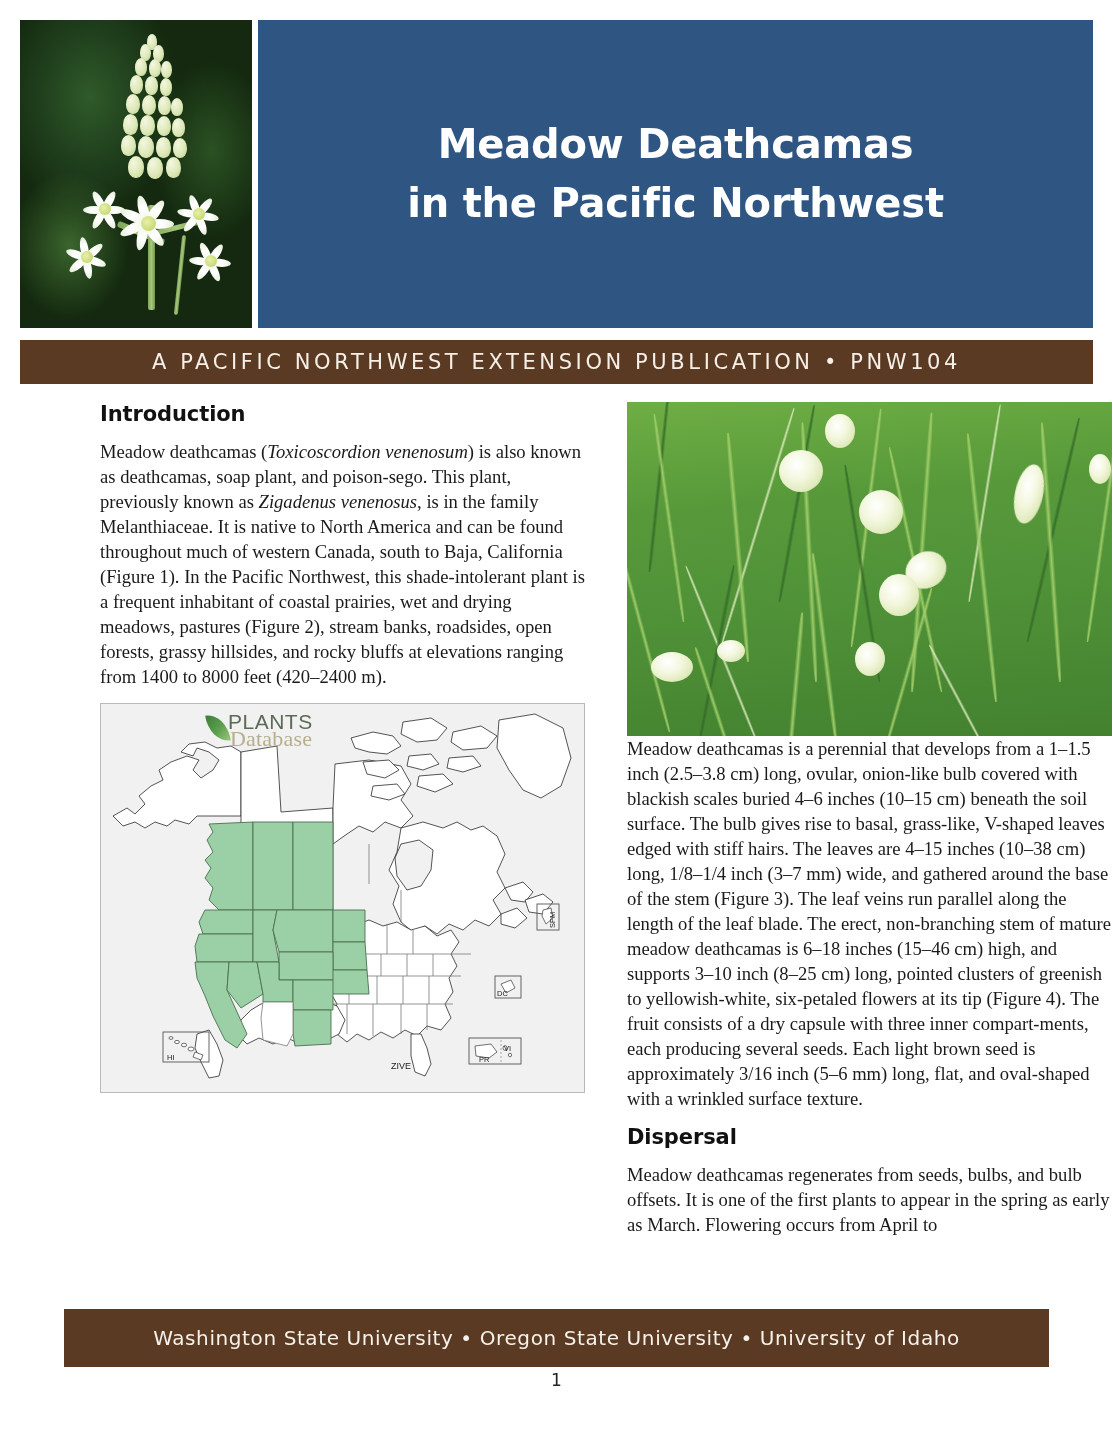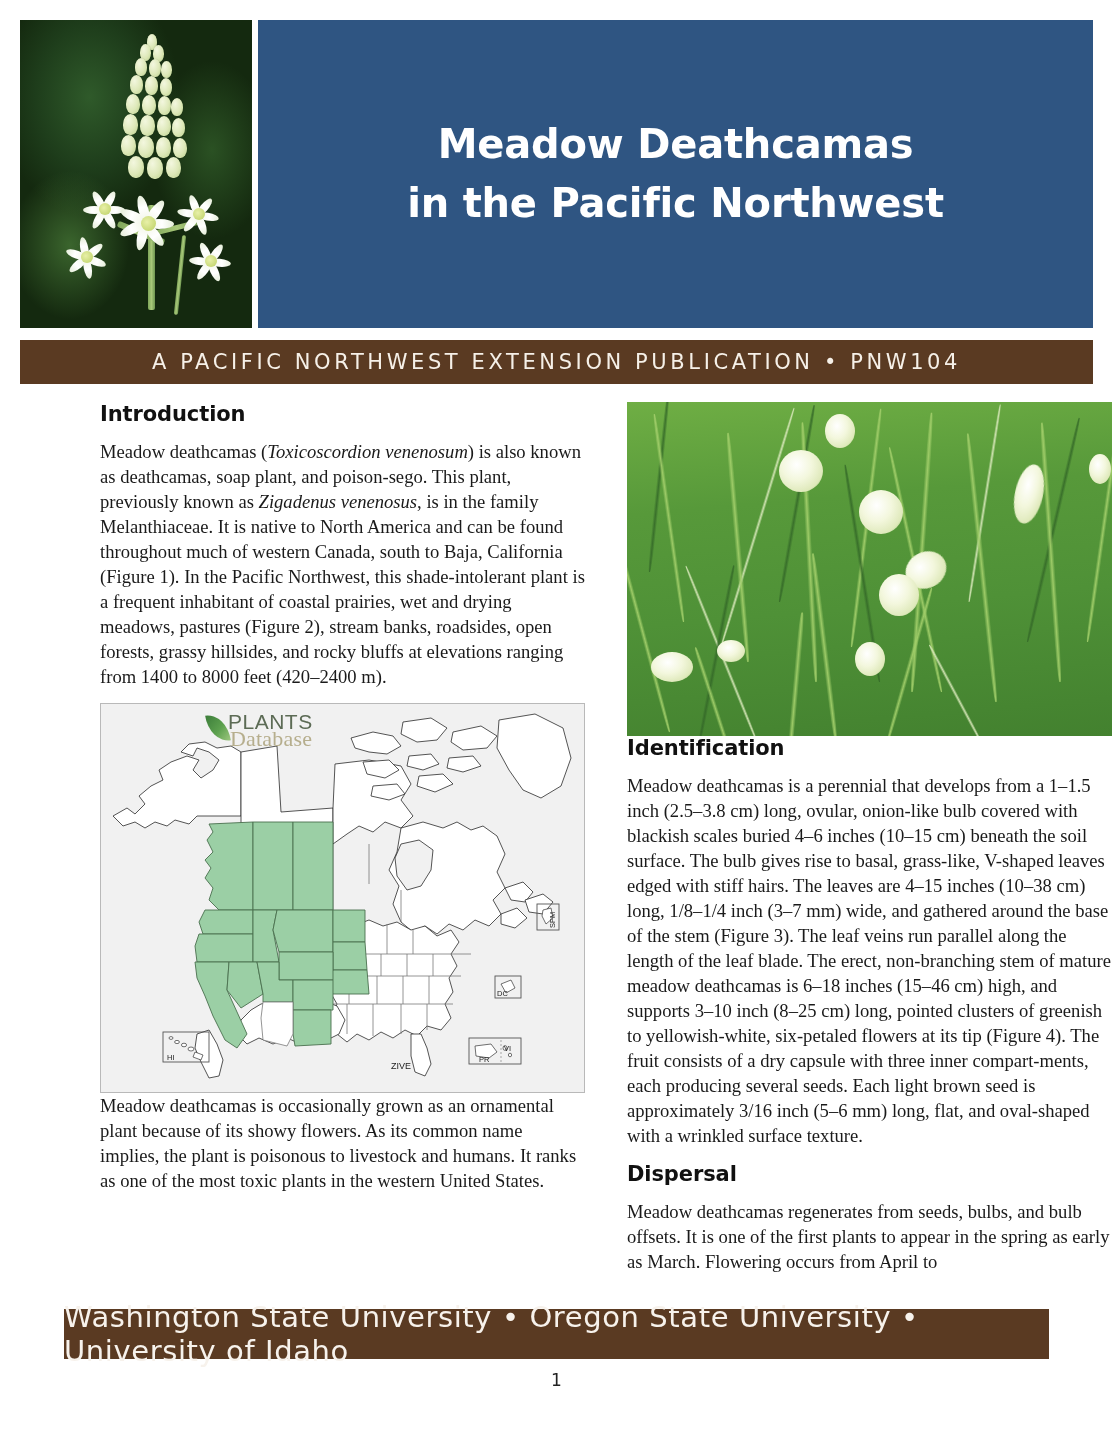--- a/index.html
+++ b/index.html
@@ -240,28 +240,28 @@
     color: #b6ae8d;
     letter-spacing: 0.2px;
   }
 
   
   .footer-bar {
     position: absolute;
     left: 64px;
     top: 1309px;
     width: 985px;
-    height: 50px;
+    height: 58px;
     background: #5a3a22;
     color: #f7f2ec;
     display: flex;
     align-items: center;
     justify-content: center;
     font-family: "DejaVu Sans", sans-serif;
-    font-size: 29px;
+    font-size: 20px;
     letter-spacing: 0.6px;
   }
   .page-num {
     position: absolute;
     left: 0; right: 0;
     top: 1370px;
     text-align: center;
     font-family: "DejaVu Sans", sans-serif;
     font-size: 17px;
     color: #222222;
@@ -506,21 +506,20 @@
       </svg>
 
       <div class="plants-logo">
         <div class="pl-leaf"></div>
         <div class="pl-plants">PLANTS</div>
         <div class="pl-db">Database</div>
       </div>
     </div>
 
 
-    <p class="body">Meadow deathcamas is occasionally grown as an ornamental plant because of its showy flowers. As its common name implies, the plant is poisonous to livestock and humans. It ranks as one of the most toxic plants in the western United States.</p>
   </div>
 
   <div class="col">
 
     <div class="fig2">
       <div class="grassbase"></div>
 
       <div class="blade dark" style="left:20px;top:-10px;width:5px;height:180px;transform:rotate(6deg);"></div>
       <div class="blade" style="left:54px;top:10px;width:5px;height:210px;transform:rotate(-8deg);"></div>
       <div class="blade pale" style="left:92px;top:-5px;width:4px;height:250px;transform:rotate(17deg);"></div>
@@ -551,21 +550,20 @@
       <div class="cluster" style="left:278px;top:150px;width:42px;height:36px;transform:rotate(-28deg);"></div>
       <div class="cluster" style="left:252px;top:172px;width:40px;height:42px;"></div>
       <div class="cluster" style="left:388px;top:62px;width:28px;height:60px;transform:rotate(12deg);"></div>
       <div class="cluster" style="left:462px;top:52px;width:22px;height:30px;"></div>
       <div class="cluster" style="left:24px;top:250px;width:42px;height:30px;"></div>
       <div class="cluster" style="left:90px;top:238px;width:28px;height:22px;"></div>
       <div class="cluster" style="left:228px;top:240px;width:30px;height:34px;"></div>
     </div>
 
 
-    <h2 class="sect">Identification</h2>
     <p class="body">Meadow deathcamas is a perennial that develops from a 1–1.5 inch (2.5–3.8 cm) long, ovular, onion-like bulb covered with blackish scales buried 4–6 inches (10–15 cm) beneath the soil surface. The bulb gives rise to basal, grass-like, V-shaped leaves edged with stiff hairs. The leaves are 4–15 inches (10–38 cm) long, 1/8–1/4 inch (3–7 mm) wide, and gathered around the base of the stem (Figure 3). The leaf veins run parallel along the length of the leaf blade. The erect, non-branching stem of mature meadow deathcamas is 6–18 inches (15–46 cm) high, and supports 3–10 inch (8–25 cm) long, pointed clusters of greenish to yellowish-white, six-petaled flowers at its tip (Figure 4). The fruit consists of a dry capsule with three inner compart-ments, each producing several seeds. Each light brown seed is approximately 3/16 inch (5–6 mm) long, flat, and oval-shaped with a wrinkled surface texture.</p>
 
     <h2 class="sect">Dispersal</h2>
     <p class="body">Meadow deathcamas regenerates from seeds, bulbs, and bulb offsets. It is one of the first plants to appear in the spring as early as March. Flowering occurs from April to</p>
   </div>
 </div>
 
 <div class="footer-bar">Washington State University • Oregon State University • University of Idaho</div>
 <div class="page-num">1</div>
 

